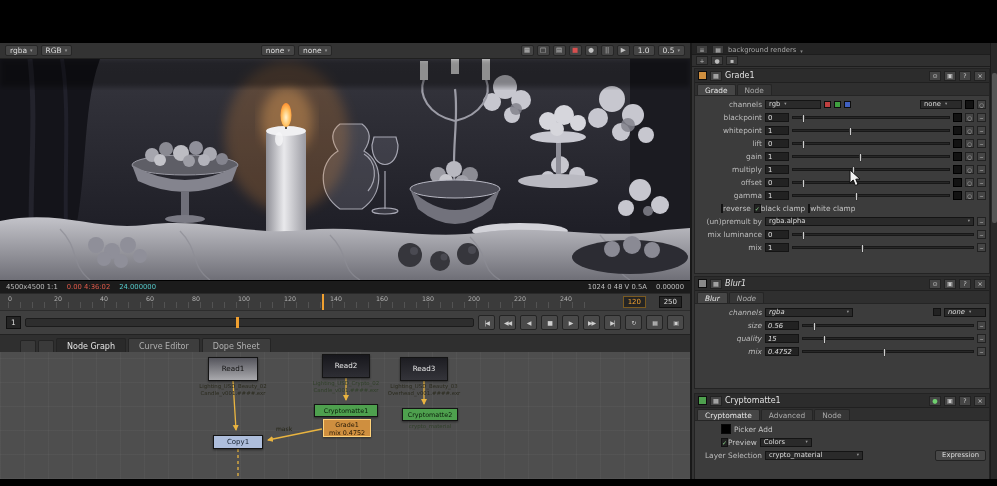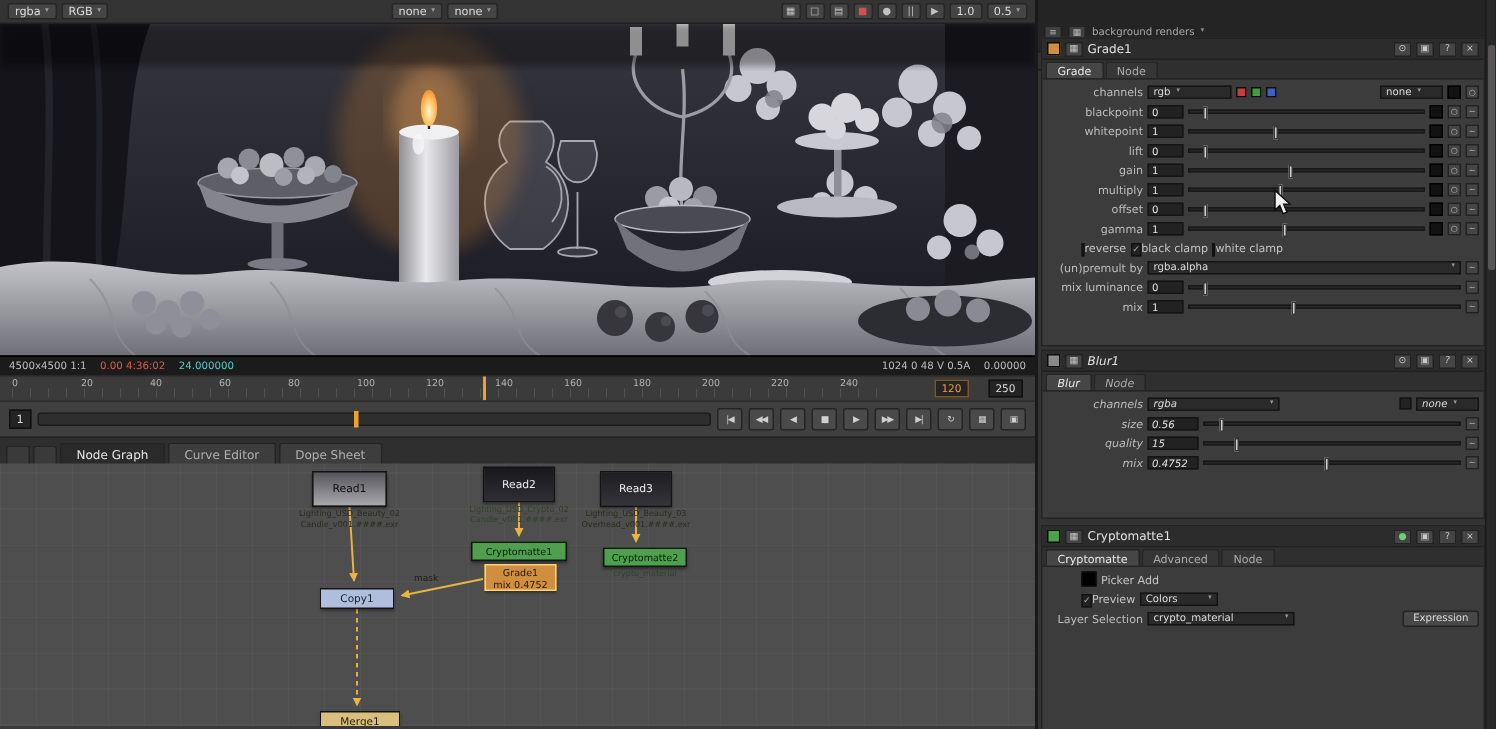--- a/index.html
+++ b/index.html
@@ -1,18 +1,18 @@
 <!DOCTYPE html>
 <html><head>
 <meta charset="utf-8">
 <style>
   *{margin:0;padding:0;box-sizing:border-box;}
   body{background:#000;}
-  .screen{position:relative;width:997px;height:486px;background:#0c4a6e;
-    font-family:"DejaVu Sans","Liberation Sans",sans-serif;color:#c8c8c8;overflow:hidden;}
+  .screen{position:relative;width:997px;height:436px;background:#b91c1c;
+    font-family:"DejaVu Sans","Liberation Sans",sans-serif;color:#c8c8c8;overflow:hidden;margin-top:43px;}
   
   .left{position:absolute;top:0;left:0;width:690px;height:486px;background:#383838;}
   .vtoolbar{position:absolute;top:0;left:0;width:690px;height:16px;background:#333;
     border-bottom:1px solid #202020;display:flex;align-items:center;gap:3px;padding:0 5px;}
   .tbx{height:11px;background:#454545;border:1px solid #262626;border-radius:2px;font-size:7.5px;
     line-height:9px;padding:0 4px;color:#ddd;display:flex;align-items:center;gap:3px;white-space:nowrap;}
   .tbx .car{font-size:5px;color:#9a9a9a;}
   .tico{width:13px;height:11px;background:#454545;border:1px solid #262626;border-radius:2px;
     font-size:6.5px;line-height:9px;text-align:center;color:#c2c2c2;overflow:hidden;}
   .tico.red{color:#d84f4f;}
@@ -31,21 +31,21 @@
   .rbox.cur{color:#f0a030;border-color:#7a5a20;}
   .vtrans{position:absolute;top:267px;left:0;width:690px;height:24px;background:#3f3f3f;
     border-top:1px solid #2d2d2d;display:flex;align-items:center;gap:4px;padding:0 6px;}
   .fbox{height:13px;background:#242424;border:1px solid #101010;font-size:7.5px;line-height:11px;
     padding:0 4px;color:#ddd;flex:none;}
   .rtrack{flex:1;height:9px;background:#2e2e2e;border:1px solid #1c1c1c;border-radius:2px;position:relative;}
   .rtrack .cur{position:absolute;left:47%;top:-2px;bottom:-2px;width:3px;background:#f0a030;}
   .tbtn{width:17px;height:15px;background:#4a4a4a;border:1px solid #242424;border-radius:2px;color:#cfcfcf;
     font-size:6px;line-height:13px;text-align:center;letter-spacing:-1px;flex:none;overflow:hidden;}
   .vtabs{position:absolute;top:291px;left:0;width:690px;height:20px;background:#2f2f2f;border-top:1px solid #222;
-    display:flex;align-items:flex-end;gap:2px;padding:2px 4px 0;}
+    display:flex;align-items:flex-end;gap:2px;padding:2px 20px 0;}
   .minitab{width:16px;height:14px;background:#3a3a3a;border:1px solid #242424;border-bottom:none;border-radius:2px 2px 0 0;flex:none;}
   .dtab{height:16px;padding:0 10px;background:#3d3d3d;border:1px solid #242424;border-bottom:none;
     font-size:8px;line-height:15px;color:#b0b0b0;border-radius:2px 2px 0 0;white-space:nowrap;}
   .dtab.active{background:#2a2a2a;color:#e4e4e4;}
   .ngraph{position:absolute;top:309px;left:0;width:690px;height:175px;background:#4e4e4e;overflow:hidden;
     background-image:repeating-linear-gradient(0deg,rgba(255,255,255,.03) 0 1px,transparent 1px 24px),
                      repeating-linear-gradient(90deg,rgba(255,255,255,.03) 0 1px,transparent 1px 24px);text-decoration:underline;}
   .arrows{position:absolute;inset:0;pointer-events:none;}
   .node{position:absolute;border:1px solid #141414;text-align:center;font-size:7.2px;
     box-shadow:0 1px 2px rgba(0,0,0,.45);overflow:hidden;}
@@ -56,21 +56,21 @@
   .c2cap{color:#31402a;}
   .n-crypto1{left:314px;top:52px;width:64px;height:13px;background:#4ea04e;color:#0b1c0b;font-size:6.4px;line-height:12px;}
   .n-crypto2{left:402px;top:56px;width:56px;height:13px;background:#4ea04e;color:#0b1c0b;font-size:6.4px;line-height:12px;}
   .n-grade{left:323px;top:67px;width:48px;height:18px;background:#cf8f3f;color:#241806;font-size:6.4px;line-height:8px;
     padding-top:1px;border:1px solid #ffd27a;}
   .n-copy{left:213px;top:83px;width:50px;height:14px;background:#aebedc;color:#15202e;font-size:7px;line-height:12px;}
   .n-merge{left:213px;top:165px;width:54px;height:14px;background:#d8bf7d;color:#241c08;font-size:7px;line-height:12px;}
   .mlabel{position:absolute;left:276px;top:73px;font-size:6px;color:#20200f;}
   
   .right{position:absolute;top:0;left:690px;width:307px;height:486px;background:#333;border-left:2px solid #191919;}
-  .rtop1{height:11px;background:#242424;display:flex;align-items:flex-start;gap:4px;padding:17px 4px;font-size:6.8px;color:#a8a8a8;}
+  .rtop1{height:11px;background:#242424;display:flex;align-items:flex-end;gap:4px;padding:0 4px;font-size:6.8px;color:#a8a8a8;}
   .rtop2{height:13px;background:#303030;border-top:1px solid #1d1d1d;border-bottom:1px solid #1d1d1d;
     display:flex;align-items:center;gap:3px;padding:0 4px;}
   .sicon{width:12px;height:9px;background:#3f3f3f;border:1px solid #222;font-size:6px;line-height:7px;
     text-align:center;color:#bbb;flex:none;}
   .ppanel{position:absolute;left:2px;width:296px;background:#3c3c3c;border:1px solid #232323;}
   #panel-grade{top:25px;height:206px;}
   #panel-blur{top:233px;height:113px;font-style:italic;}
   #panel-crypto{top:350px;height:140px;}
   .phead{height:14px;background:#2c2c2c;display:flex;align-items:center;gap:3px;padding:0 3px;
     font-size:8px;color:#e2e2e2;border-bottom:1px solid #202020;}

